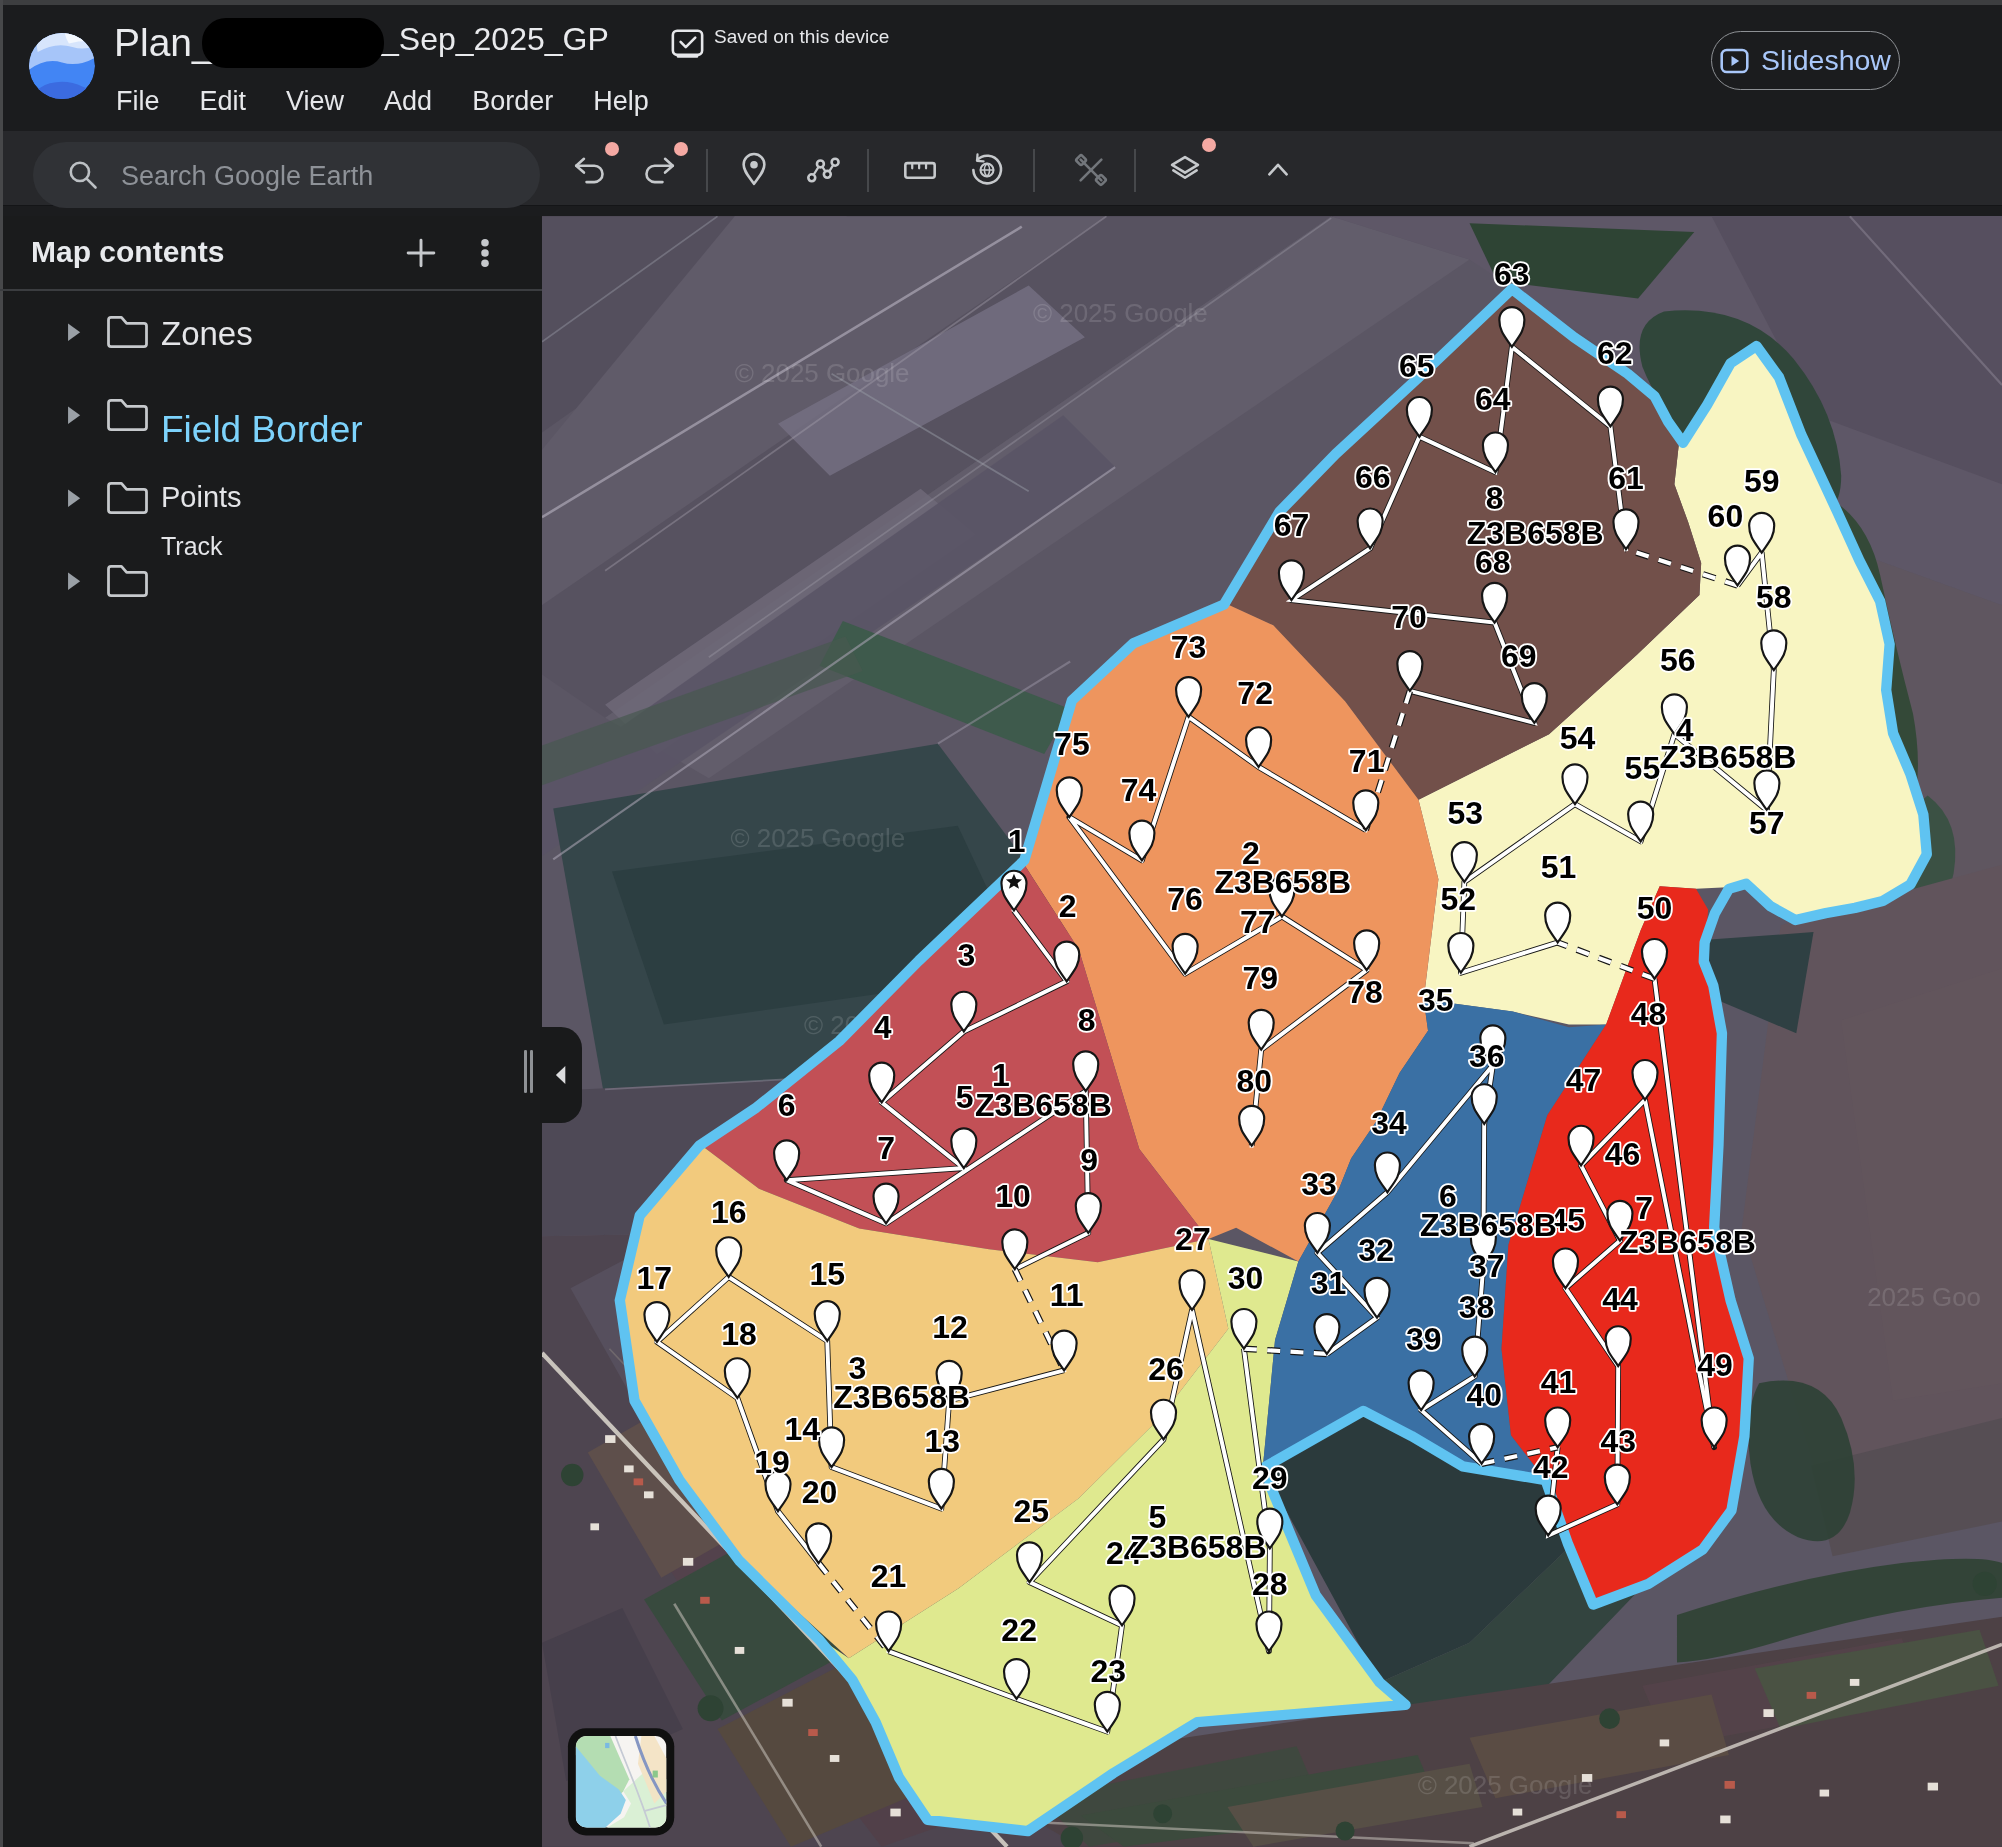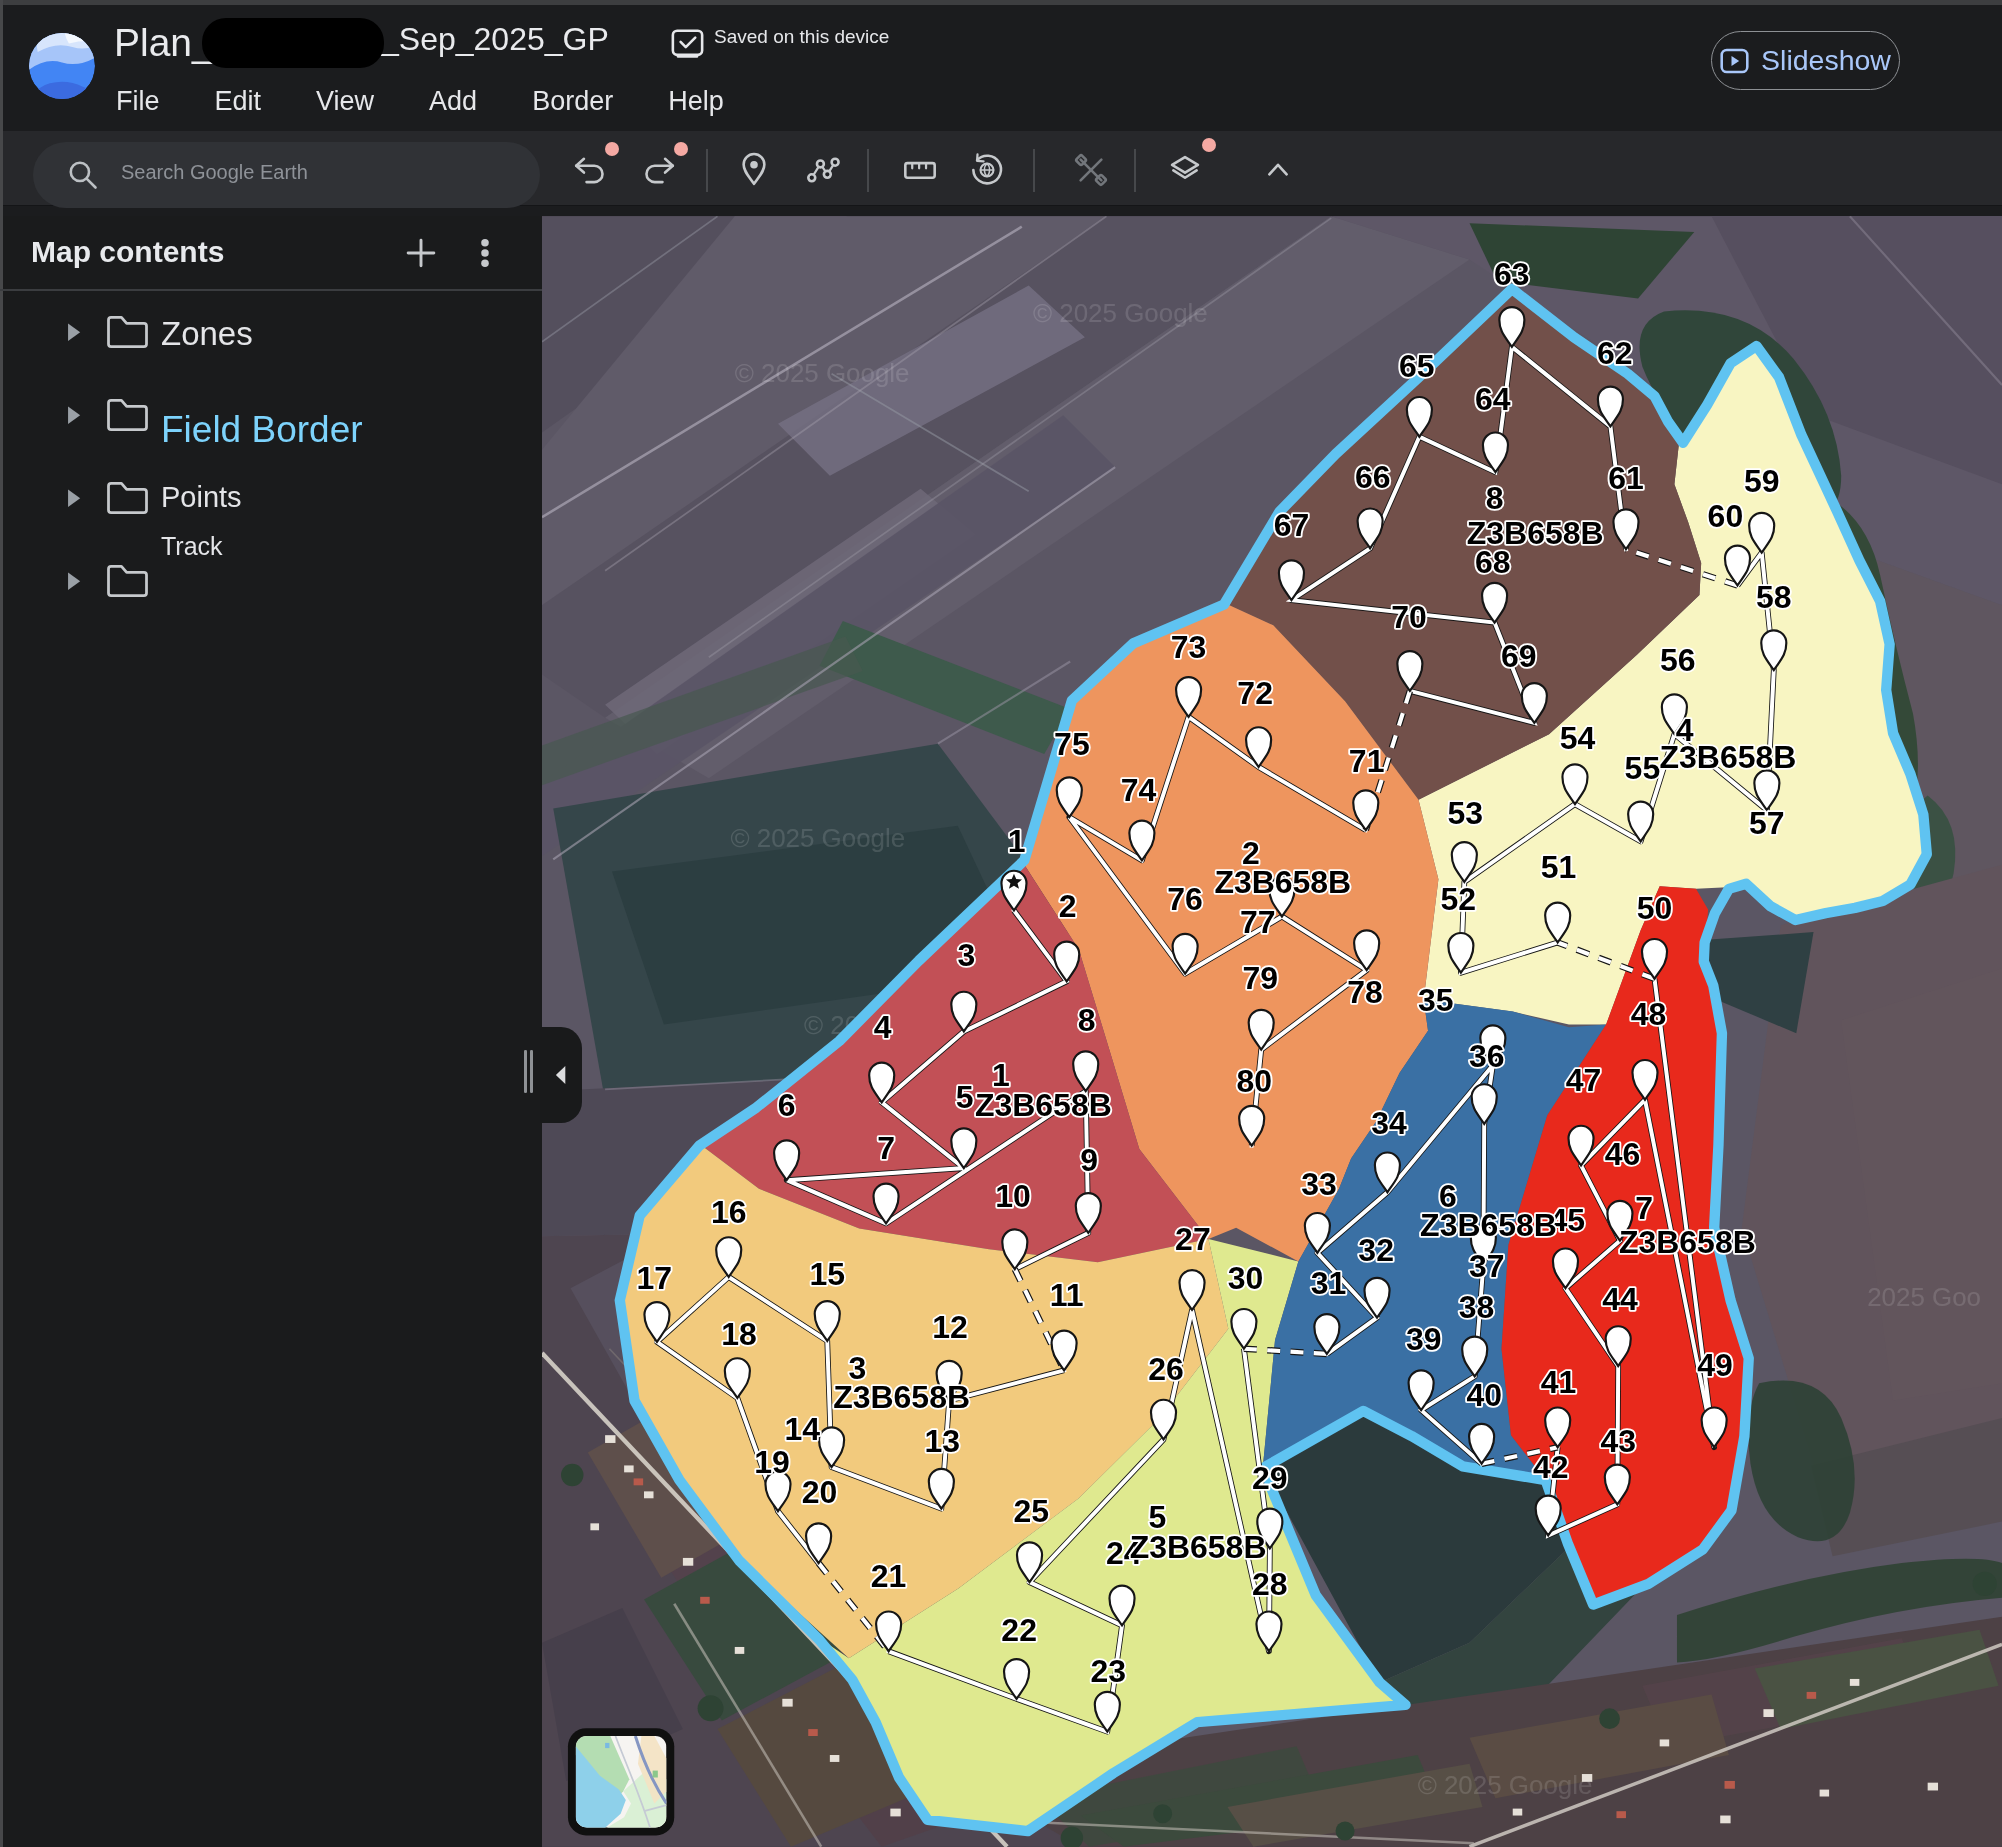--- a/index.html
+++ b/index.html
@@ -390,21 +390,21 @@
 </svg>
 <div style="position:absolute;left:114px;top:21px;font-size:39px;color:#e9eaed">Plan_C</div>
 <div style="position:absolute;left:381px;top:21px;font-size:32px;color:#e9eaed">_Sep_2025_GP</div>
 <div style="position:absolute;left:202px;top:18px;width:182px;height:50px;background:#000;border-radius:24px"></div>
 <svg style="position:absolute;left:671px;top:28.5px" width="33" height="31" viewBox="0 0 38 36" fill="none" stroke="#e6e7ea" stroke-width="3">
     <rect x="2" y="2" width="34" height="28" rx="5"></rect>
     <path d="M11 15 l6 6 L28 10" stroke-linecap="round" stroke-linejoin="round"></path>
     <path d="M8 32 h22" stroke-linecap="round"></path>
   </svg>
 <div style="position:absolute;left:714px;top:26px;font-size:19px;color:#e6e7ea">Saved on this device</div>
-<div style="position:absolute;left:116px;top:86px;font-size:27px;color:#e6e7ea;display:flex;gap:55px">
+<div style="position:absolute;left:116px;top:86px;font-size:27px;color:#e6e7ea;display:flex;gap:40px">
 <span>File</span>
     <span>Edit</span>
     <span>View</span>
     <span>Add</span>
     <span>Border</span>
     <span>Help</span>
   </div>
 
 <div style="position:absolute;left:1711px;top:31px;width:189px;height:59px;border:1.7px solid #8d9094;border-radius:36px;display:flex;align-items:center;justify-content:center;gap:12px">
 <svg width="29" height="26" viewBox="0 0 34 30" fill="none" stroke="#a9c7f9" stroke-width="3">
@@ -412,21 +412,21 @@
       <path d="M13.5 9 L22.5 15 L13.5 21 Z" fill="#a9c7f9" stroke="none"></path>
     </svg>
 <span style="font-size:28.5px;color:#a9c7f9;font-weight:500">Slideshow</span>
 </div>
 
 <div style="position:absolute;left:33px;top:142px;width:507px;height:66px;background:#303236;border-radius:33px"></div>
 <svg style="position:absolute;left:66px;top:158px" width="33" height="33" viewBox="0 0 38 38" fill="none" stroke="#bcc0c4" stroke-width="3">
     <circle cx="16" cy="16" r="10.5"></circle>
     <path d="M24 24 L34 34" stroke-linecap="round"></path>
   </svg>
-<div style="position:absolute;left:121px;top:161px;font-size:20px;color:#8e9298">Search Google Earth</div>
+<div style="position:absolute;left:121px;top:161px;font-size:27px;color:#8e9298">Search Google Earth</div>
 <svg style="position:absolute;left:571px;top:151px" width="38" height="38" viewBox="0 0 44 44" fill="none" stroke="#c6c9cc" stroke-width="3" stroke-linecap="round" stroke-linejoin="round">
     <path d="M15 9 L6 17 L15 25"></path>
     <path d="M6 17 H27 A9.5 9.5 0 0 1 27 36 H18"></path>
   </svg>
 <div style="position:absolute;left:605px;top:142px;width:14px;height:14px;border-radius:50%;background:#f4a9a3"></div>
 <svg style="position:absolute;left:640px;top:151px" width="38" height="38" viewBox="0 0 44 44" fill="none" stroke="#c6c9cc" stroke-width="3" stroke-linecap="round" stroke-linejoin="round">
     <path d="M29 9 L38 17 L29 25"></path>
     <path d="M38 17 H17 A9.5 9.5 0 0 0 17 36 H26"></path>
   </svg>
 <div style="position:absolute;left:674px;top:142px;width:14px;height:14px;border-radius:50%;background:#f4a9a3"></div>

